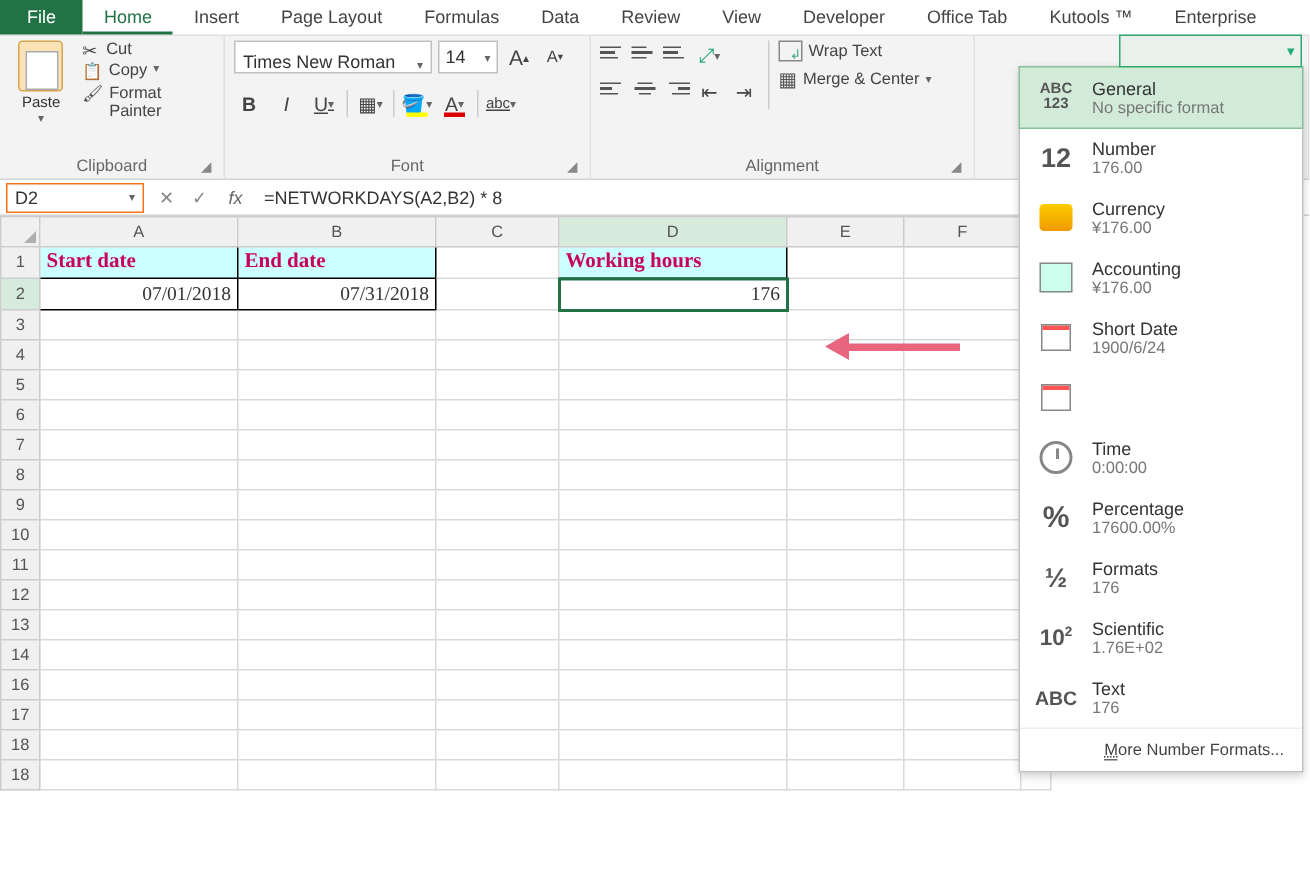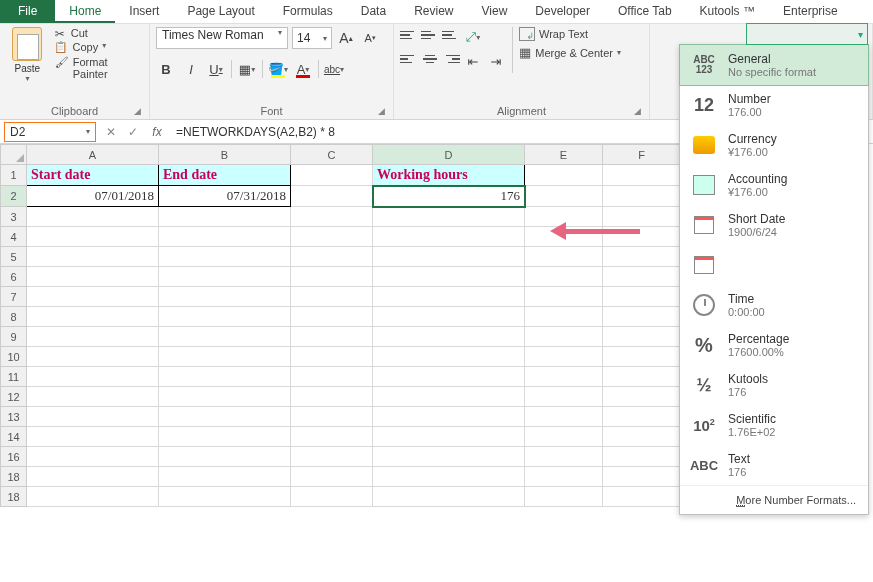--- a/index.html
+++ b/index.html
@@ -22,21 +22,21 @@
   .paste-icon { width: 30px; height: 34px; background: #fbe3b7; border: 1px solid #d9a44f; border-radius: 3px; position: relative; }
   .paste-icon::after { content: ""; position: absolute; top: 6px; left: 4px; width: 20px; height: 24px; background: #fff; border: 1px solid #aaa; }
   .small-btns { display: flex; flex-direction: column; gap: 2px; font-size: 11px; color: #444; }
   .sb { display: flex; align-items: flex-start; gap: 4px; }
   .cut-icon { width:12px; height:12px; display:inline-block; }
   .cut-icon::before { content:"✂"; font-size:12px; }
   .copy-icon::before { content:"📋"; font-size:11px; }
   .brush-icon::before { content:"🖌"; font-size:11px; }
 
   .font-row1 { display: flex; align-items: center; gap: 4px; }
-  .font-select { width: 132px; height: 22px; border: 1px solid #c0c0c0; background: #fff; display: flex; align-items: flex-start; padding: 0 5px; font-family: "Times New Roman", serif; font-size: 12px; justify-content: space-between; }
+  .font-select { width: 132px; height: 22px; border: 1px solid #c0c0c0; background: #fff; display: flex; align-items: flex-end; padding: 0 5px; font-family: "Times New Roman", serif; font-size: 12px; justify-content: space-between; }
   .size-select { width: 40px; height: 22px; border: 1px solid #c0c0c0; background: #fff; display: flex; align-items: center; padding: 0 4px; justify-content: space-between; }
   .dd { font-size: 8px; color: #666; }
   .font-row2 { display: flex; align-items: center; gap: 5px; margin-top: 4px; }
   .ib { width: 20px; height: 20px; display: inline-flex; align-items: center; justify-content: center; font-size: 13px; color: #444; }
   .ib.u { text-decoration: underline; }
   .sep { width:1px; height:18px; background:#ccc; }
   .colorbox { position: relative; }
   .colorbox::after { content:""; position:absolute; bottom:1px; left:3px; width:14px; height:3px; }
   .fill::after { background:#ffff00; }
   .fc::after { background:#d00; }
@@ -415,20 +415,30 @@
           <td class="rh ">16</td>
           <td class="cell"></td>
           <td class="cell"></td>
           <td class="cell"></td>
           <td class="cell"></td>
           <td class="cell"></td>
           <td class="cell"></td>
           <td class="cell"></td>
         </tr>
         <tr>
+          <td class="rh ">17</td>
+          <td class="cell"></td>
+          <td class="cell"></td>
+          <td class="cell"></td>
+          <td class="cell"></td>
+          <td class="cell"></td>
+          <td class="cell"></td>
+          <td class="cell"></td>
+        </tr>
+        <tr>
           <td class="rh ">18</td>
           <td class="cell"></td>
           <td class="cell"></td>
           <td class="cell"></td>
           <td class="cell"></td>
           <td class="cell"></td>
           <td class="cell"></td>
           <td class="cell"></td>
         </tr>
         <tr>
@@ -521,21 +531,21 @@
     <div class="nf-txt">
           <div class="nf-name">Percentage</div>
           <div class="nf-sample">17600.00%</div>
         </div>
       </div>
       <div class="nf-item">
         <div class="nf-ico">
           <b style="font-size:18px">½</b>
         </div>
     <div class="nf-txt">
-          <div class="nf-name">Kutools</div>
+          <div class="nf-name">Formats</div>
           <div class="nf-sample">176</div>
         </div>
       </div>
       <div class="nf-item">
         <div class="nf-ico">
           <b style="font-size:15px">10<sup style="font-size:9px">2</sup></b>
         </div>
     <div class="nf-txt">
           <div class="nf-name">Scientific</div>
           <div class="nf-sample">1.76E+02</div>

